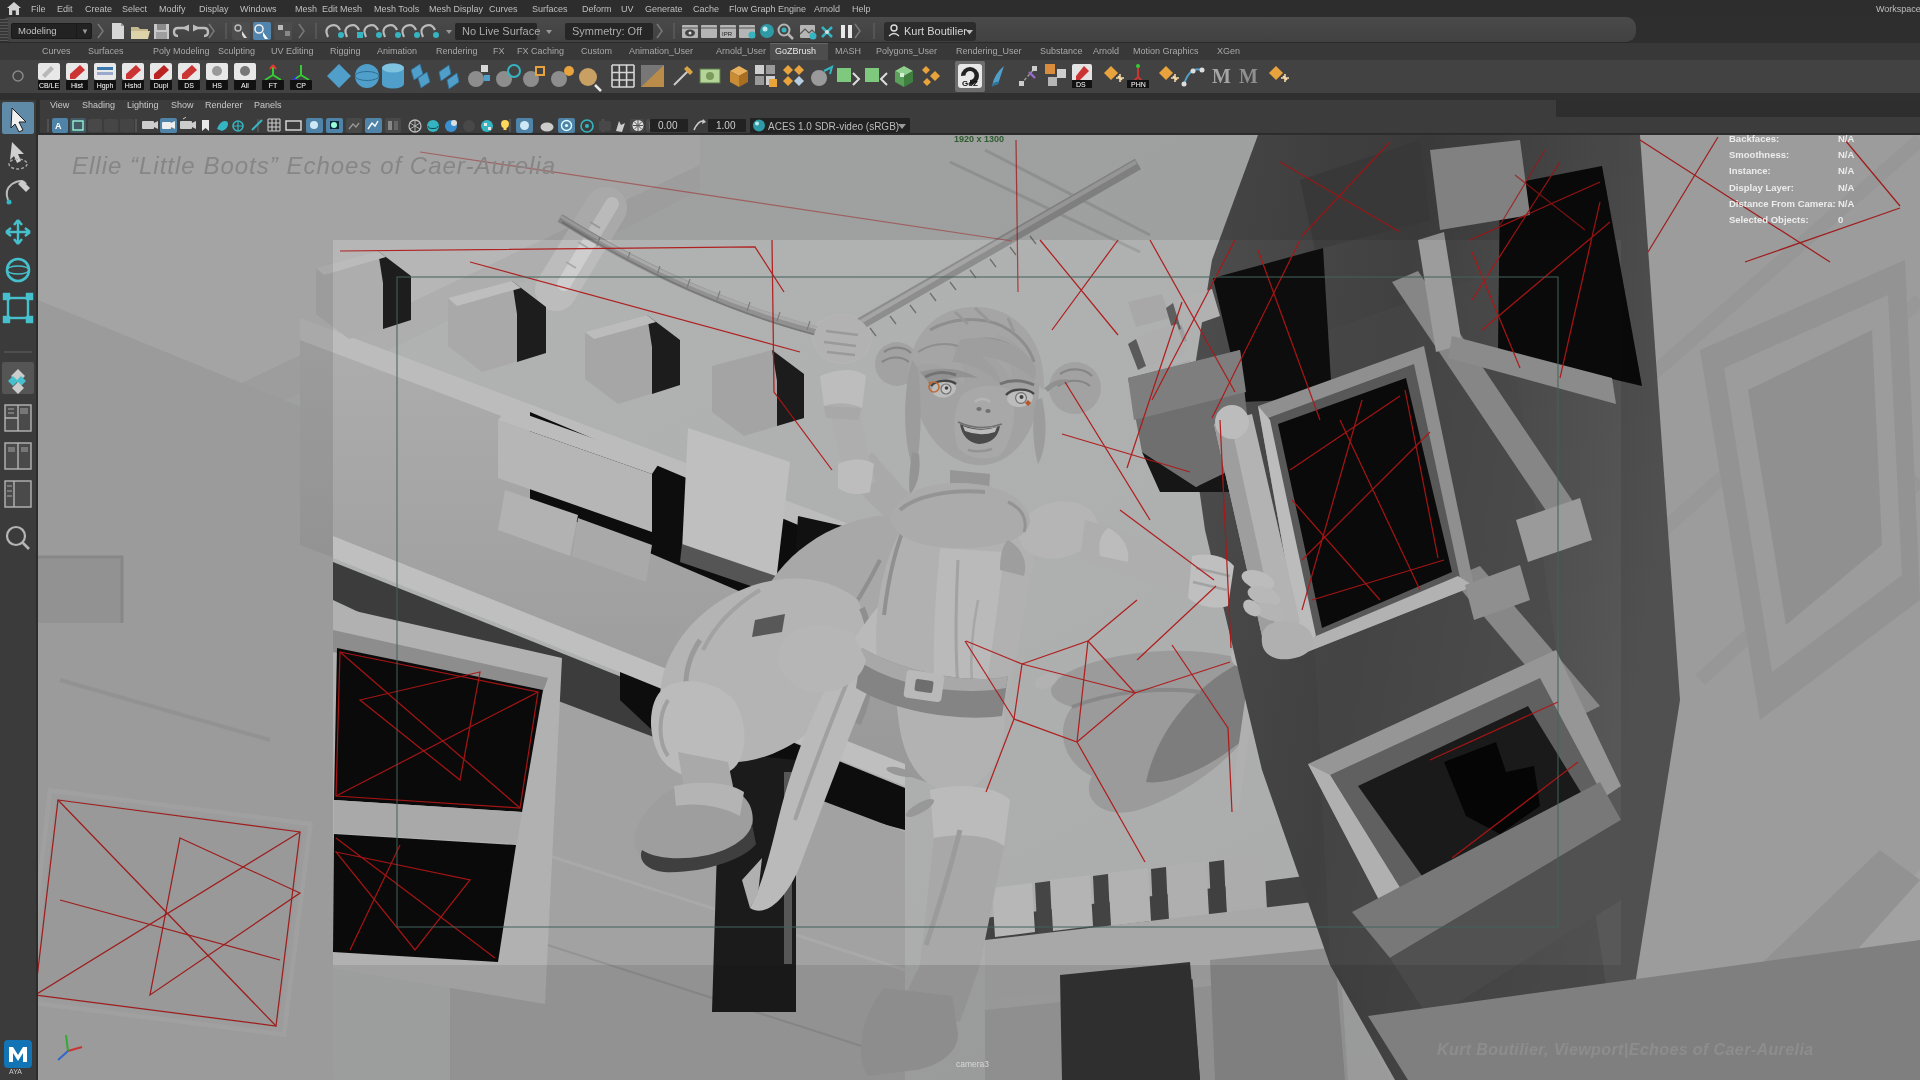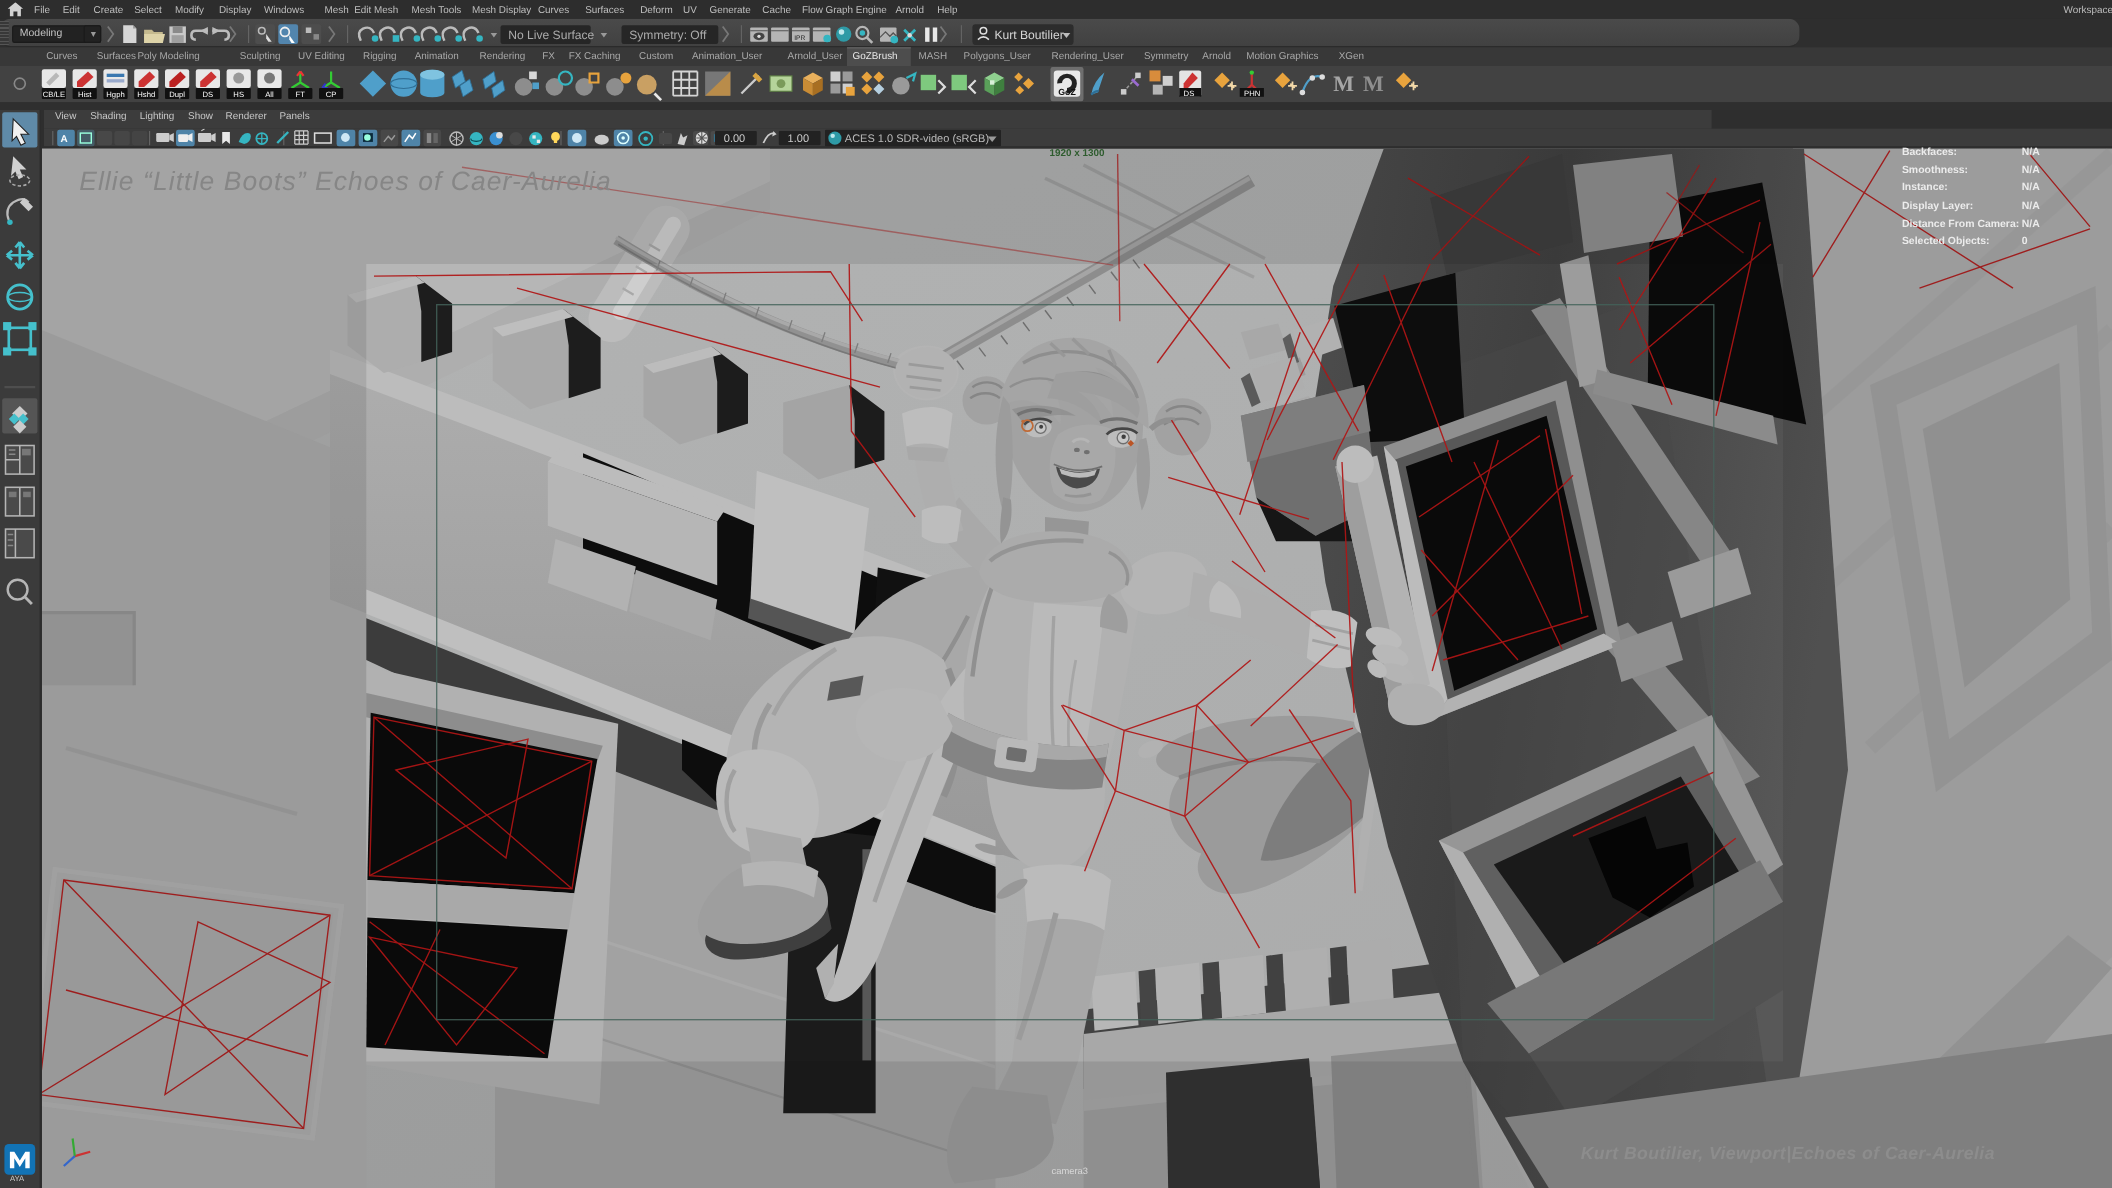--- a/index.html
+++ b/index.html
@@ -172,36 +172,36 @@
       <path d="M795,15 Q800,10 805,15" fill="none" stroke="#ddd" stroke-width="1.4"></path>
     <text x="810" y="14" fill="#d5d5d5" font-size="11" font-family="Liberation Sans">Kurt Boutilier</text>
     <path d="M872,9 l7,0 l-3.5,4.5 z" fill="#bbb"></path>
   </svg>
 </div>
 
 <div id="shelftabs">
   <div class="abs" style="left:770px;top:0;width:58px;height:17px;background:#4d4d4d;border-top:1px solid #666"></div>
   <span class="st" style="left:42px">Curves</span>
   <span class="st" style="left:88px">Surfaces</span>
-  <span class="st" style="left:125px">Poly Modeling</span>
+  <span class="st" style="left:153px">Poly Modeling</span>
   <span class="st" style="left:218px">Sculpting</span>
   <span class="st" style="left:271px">UV Editing</span>
   <span class="st" style="left:330px">Rigging</span>
   <span class="st" style="left:377px">Animation</span>
   <span class="st" style="left:436px">Rendering</span>
   <span class="st" style="left:493px">FX</span>
   <span class="st" style="left:517px">FX Caching</span>
   <span class="st" style="left:581px">Custom</span>
   <span class="st" style="left:629px">Animation_User</span>
   <span class="st" style="left:716px">Arnold_User</span>
   <span class="st" style="left:775px;color:#e8e8e8">GoZBrush</span>
   <span class="st" style="left:835px">MASH</span>
   <span class="st" style="left:876px">Polygons_User</span>
   <span class="st" style="left:956px">Rendering_User</span>
-  <span class="st" style="left:1040px">Symmetry</span>
+  <span class="st" style="left:1040px">Substance</span>
   <span class="st" style="left:1093px">Arnold</span>
   <span class="st" style="left:1133px">Motion Graphics</span>
   <span class="st" style="left:1217px">XGen</span>
 </div>
 
 <div id="shelf">
 <svg class="abs" style="left:0;top:0" width="1920" height="33" viewBox="0 0 1920 33">
   <circle cx="18" cy="16" r="5" fill="none" stroke="#888" stroke-width="1.5"></circle>
 
   <g id="docicons" font-family="Liberation Sans" font-size="7" text-anchor="middle">

